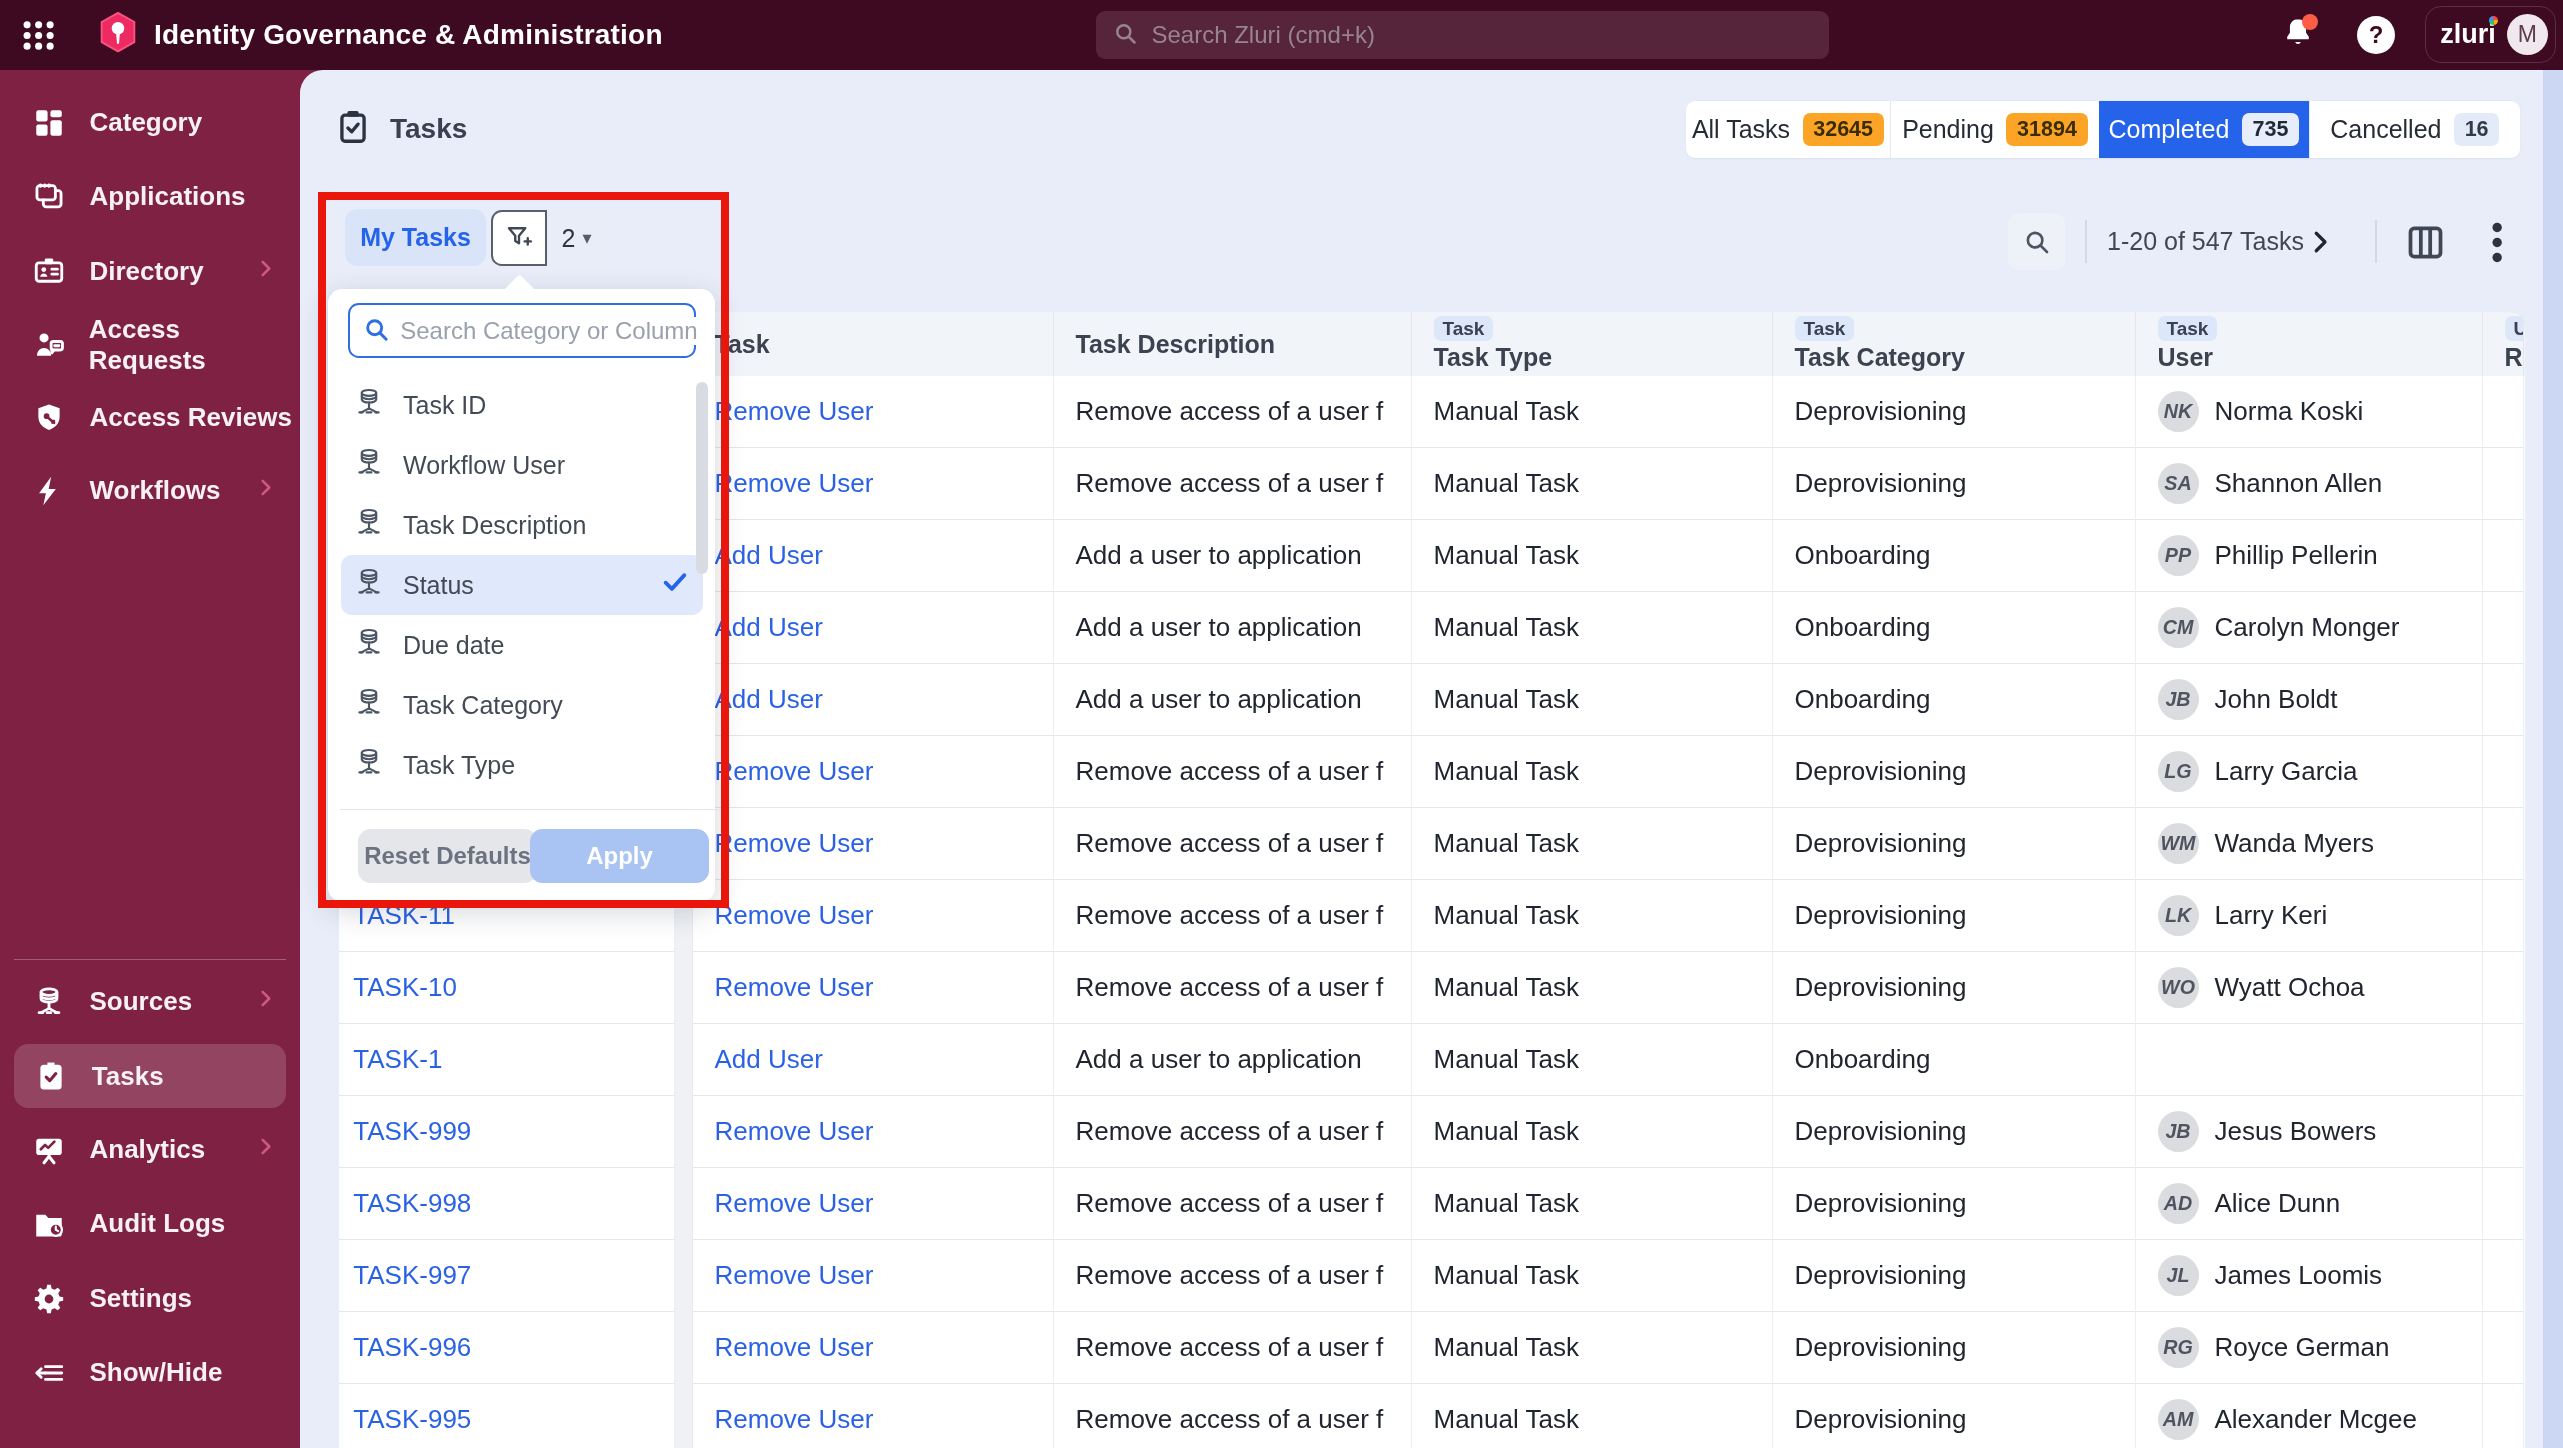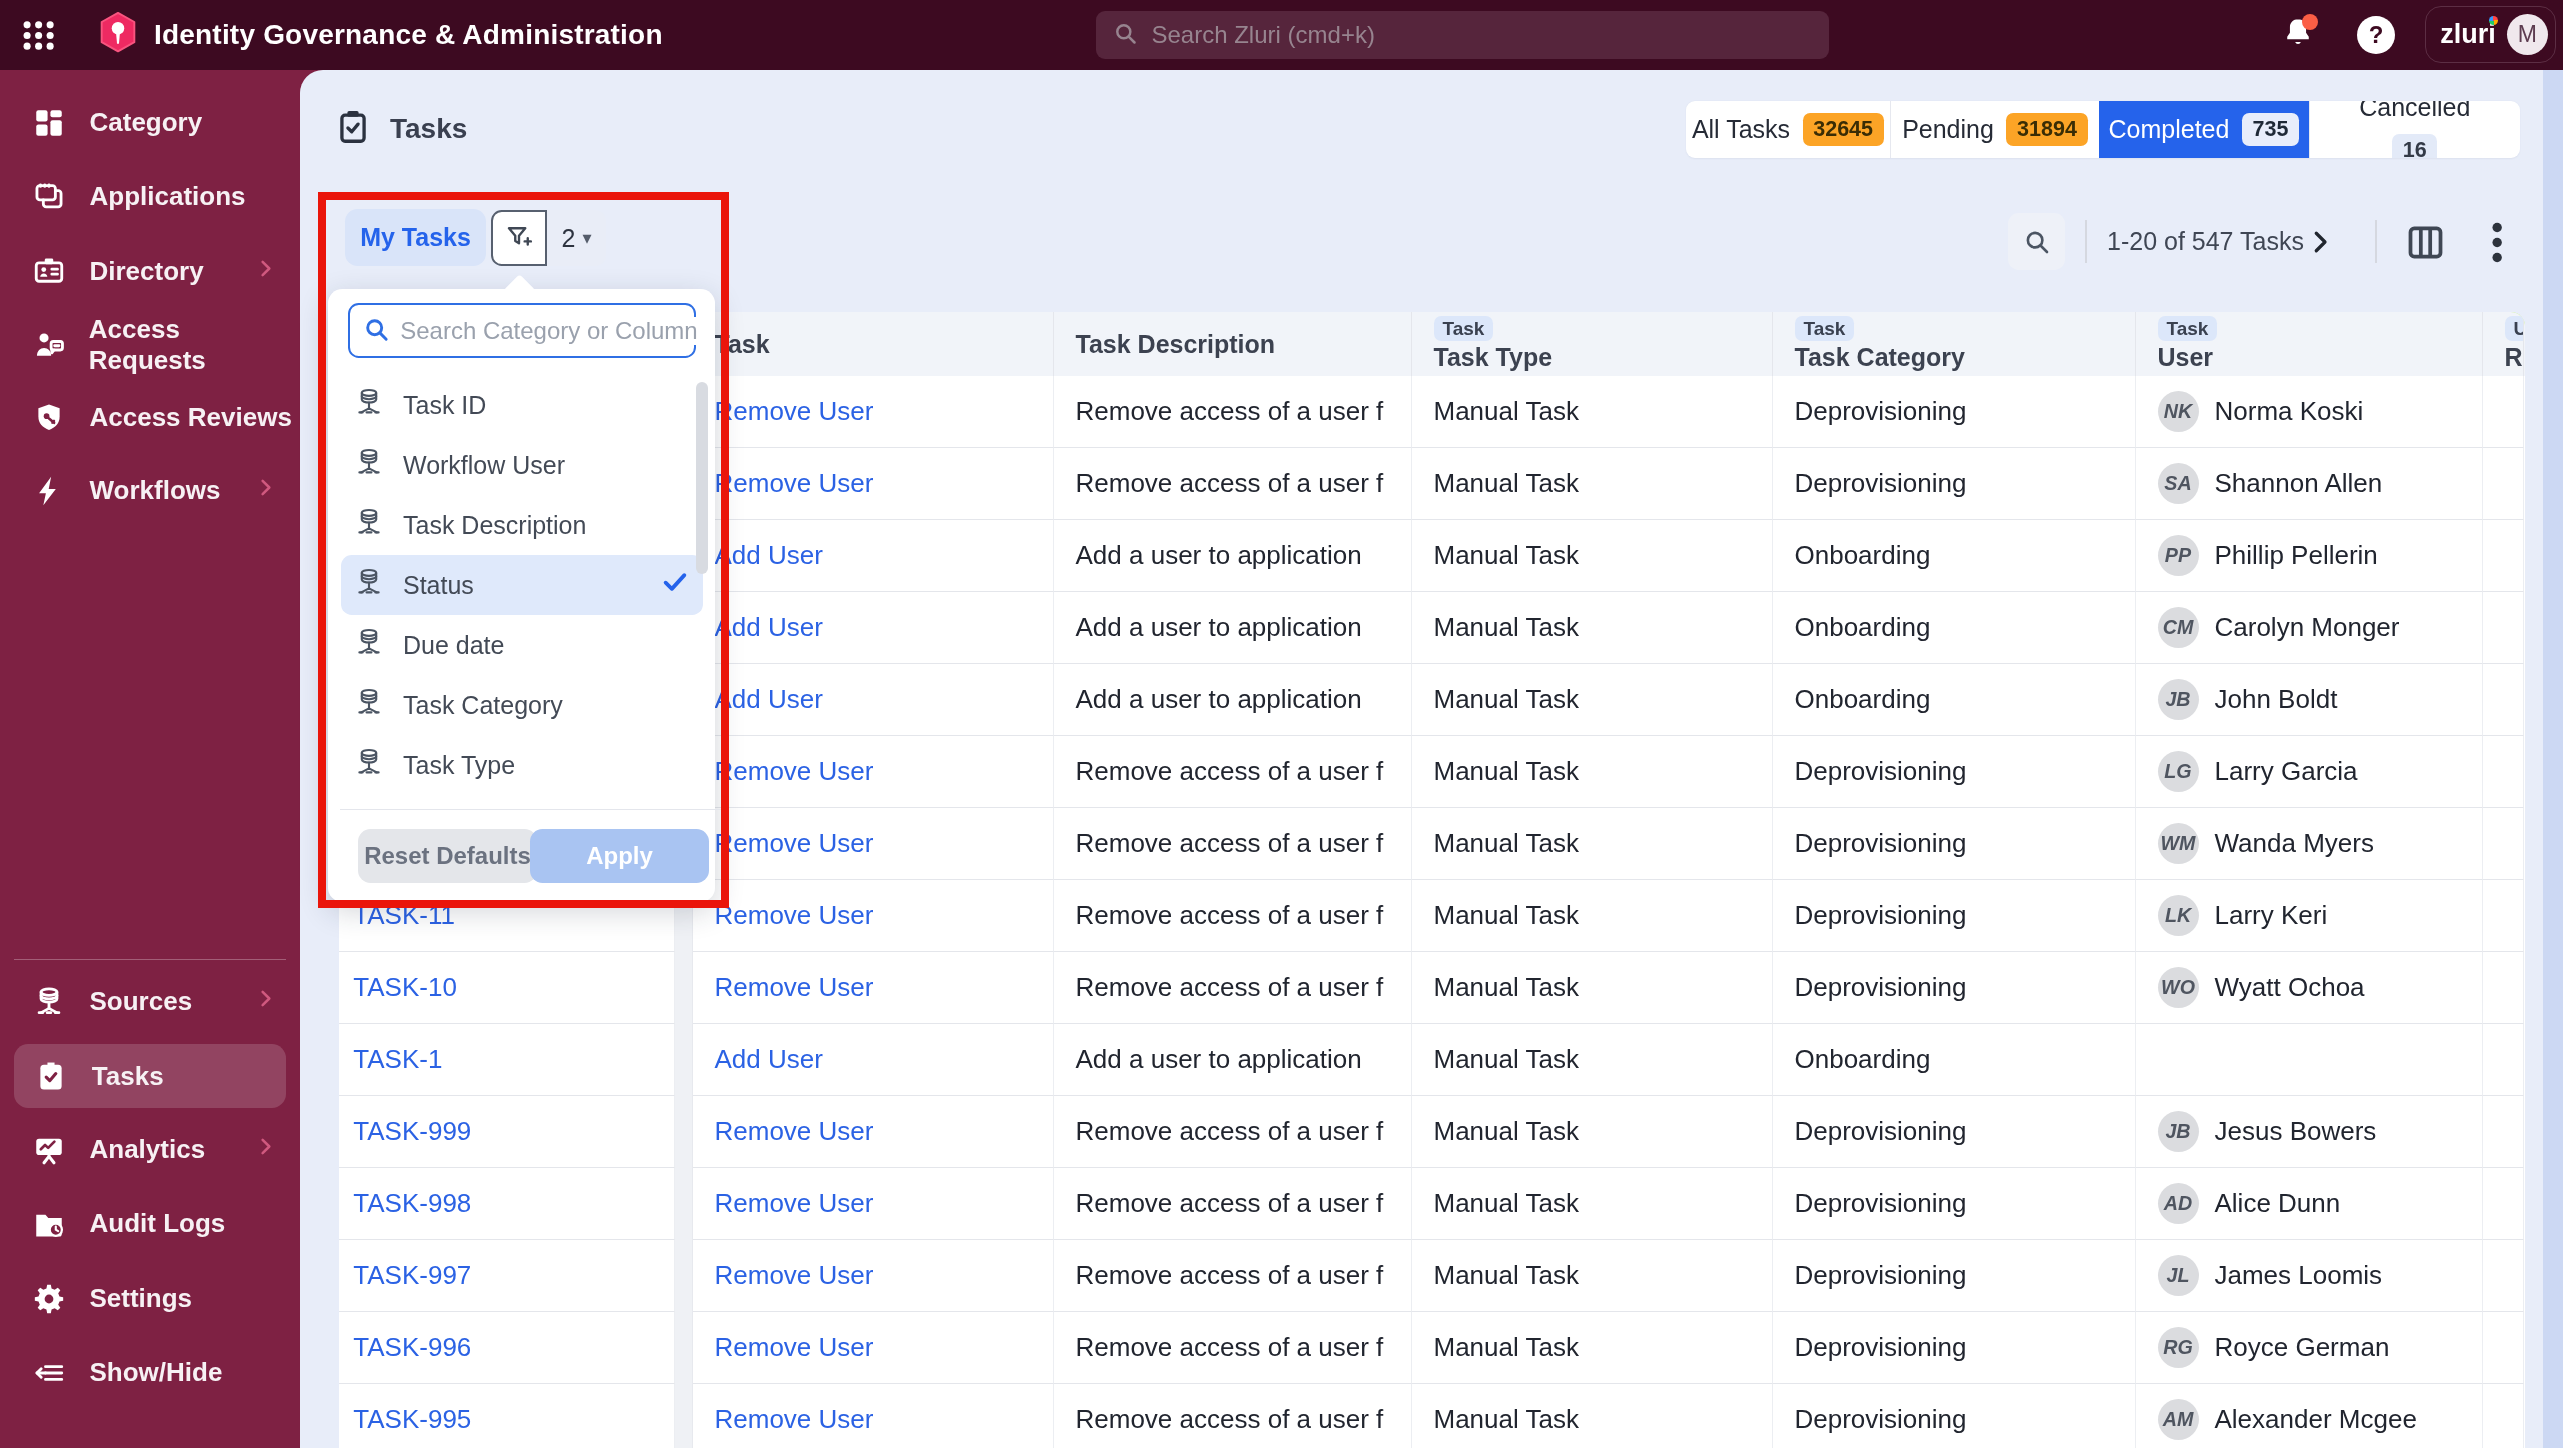--- a/index.html
+++ b/index.html
@@ -349,21 +349,21 @@
         <span class="badge orange">32645</span>
       </div>
       <div class="tab" style="width: 215px;">
         <span>Pending</span>
         <span class="badge orange">31894</span>
       </div>
       <div class="tab active" style="width: 215px;">
         <span>Completed</span>
         <span class="badge ">735</span>
       </div>
-      <div class="tab" style="width: 217px; flex-direction: column;">
+      <div class="tab" style="width: 217px;">
         <span>Cancelled</span>
         <span class="badge gray">16</span>
       </div>
     </div>
 
   <button class="btn-mytasks">My Tasks</button>
 
   <div class="filter-group">
     <span class="filter-box">
       <span>

